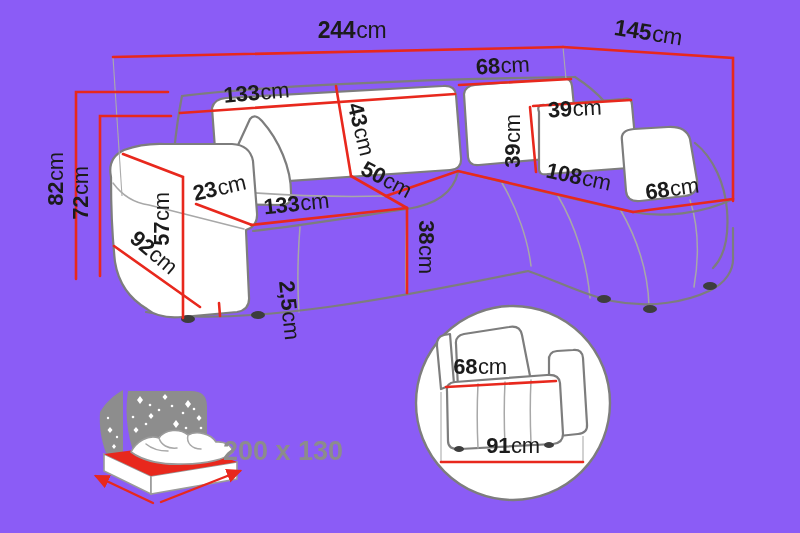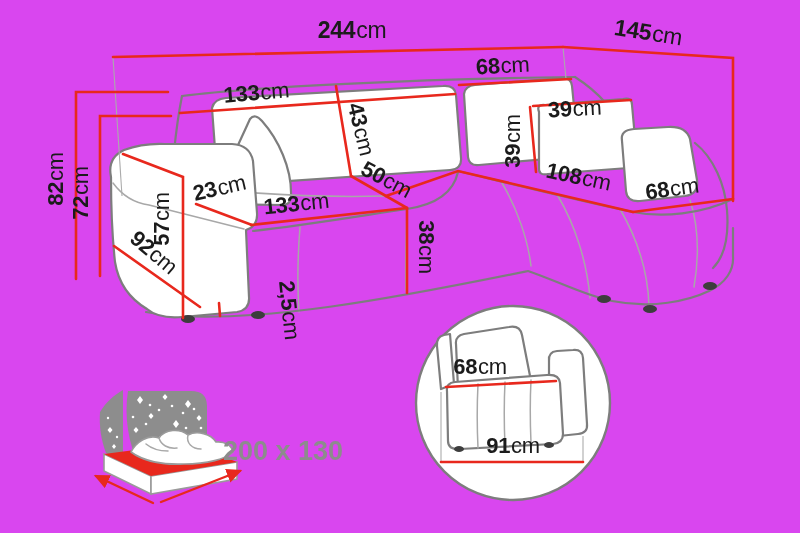--- a/index.html
+++ b/index.html
@@ -1,16 +1,16 @@
 <!DOCTYPE html>
 <html><head>
 <meta charset="utf-8">
 <style>
   html,body{margin:0;padding:0;background:#ffffff;}
-  .stage{position:relative;width:800px;height:533px;background:#d946ef;overflow:hidden;
+  .stage{position:relative;width:800px;height:533px;background:#8b5cf6;overflow:hidden;
          font-family:"Liberation Sans",sans-serif;}
   svg{display:block;}
   .outline{fill:none;stroke:#7d7d7d;stroke-width:2.2;stroke-linecap:round;stroke-linejoin:round;}
   .fillw{fill:#ffffff;stroke:#7d7d7d;stroke-width:2.2;stroke-linejoin:round;stroke-linecap:round;}
   .seam{fill:none;stroke:#a8a8a8;stroke-width:1.5;stroke-linecap:round;}
   .thin{fill:none;stroke:#ababab;stroke-width:1.1;}
   .red{fill:none;stroke:#e8281d;stroke-width:2.6;stroke-linecap:round;}
   .redthin{fill:none;stroke:#e8281d;stroke-width:2.4;stroke-linecap:round;}
   .leg{fill:#3d3d3d;}
   .sky{fill:#8d8d8d;stroke:none;}

